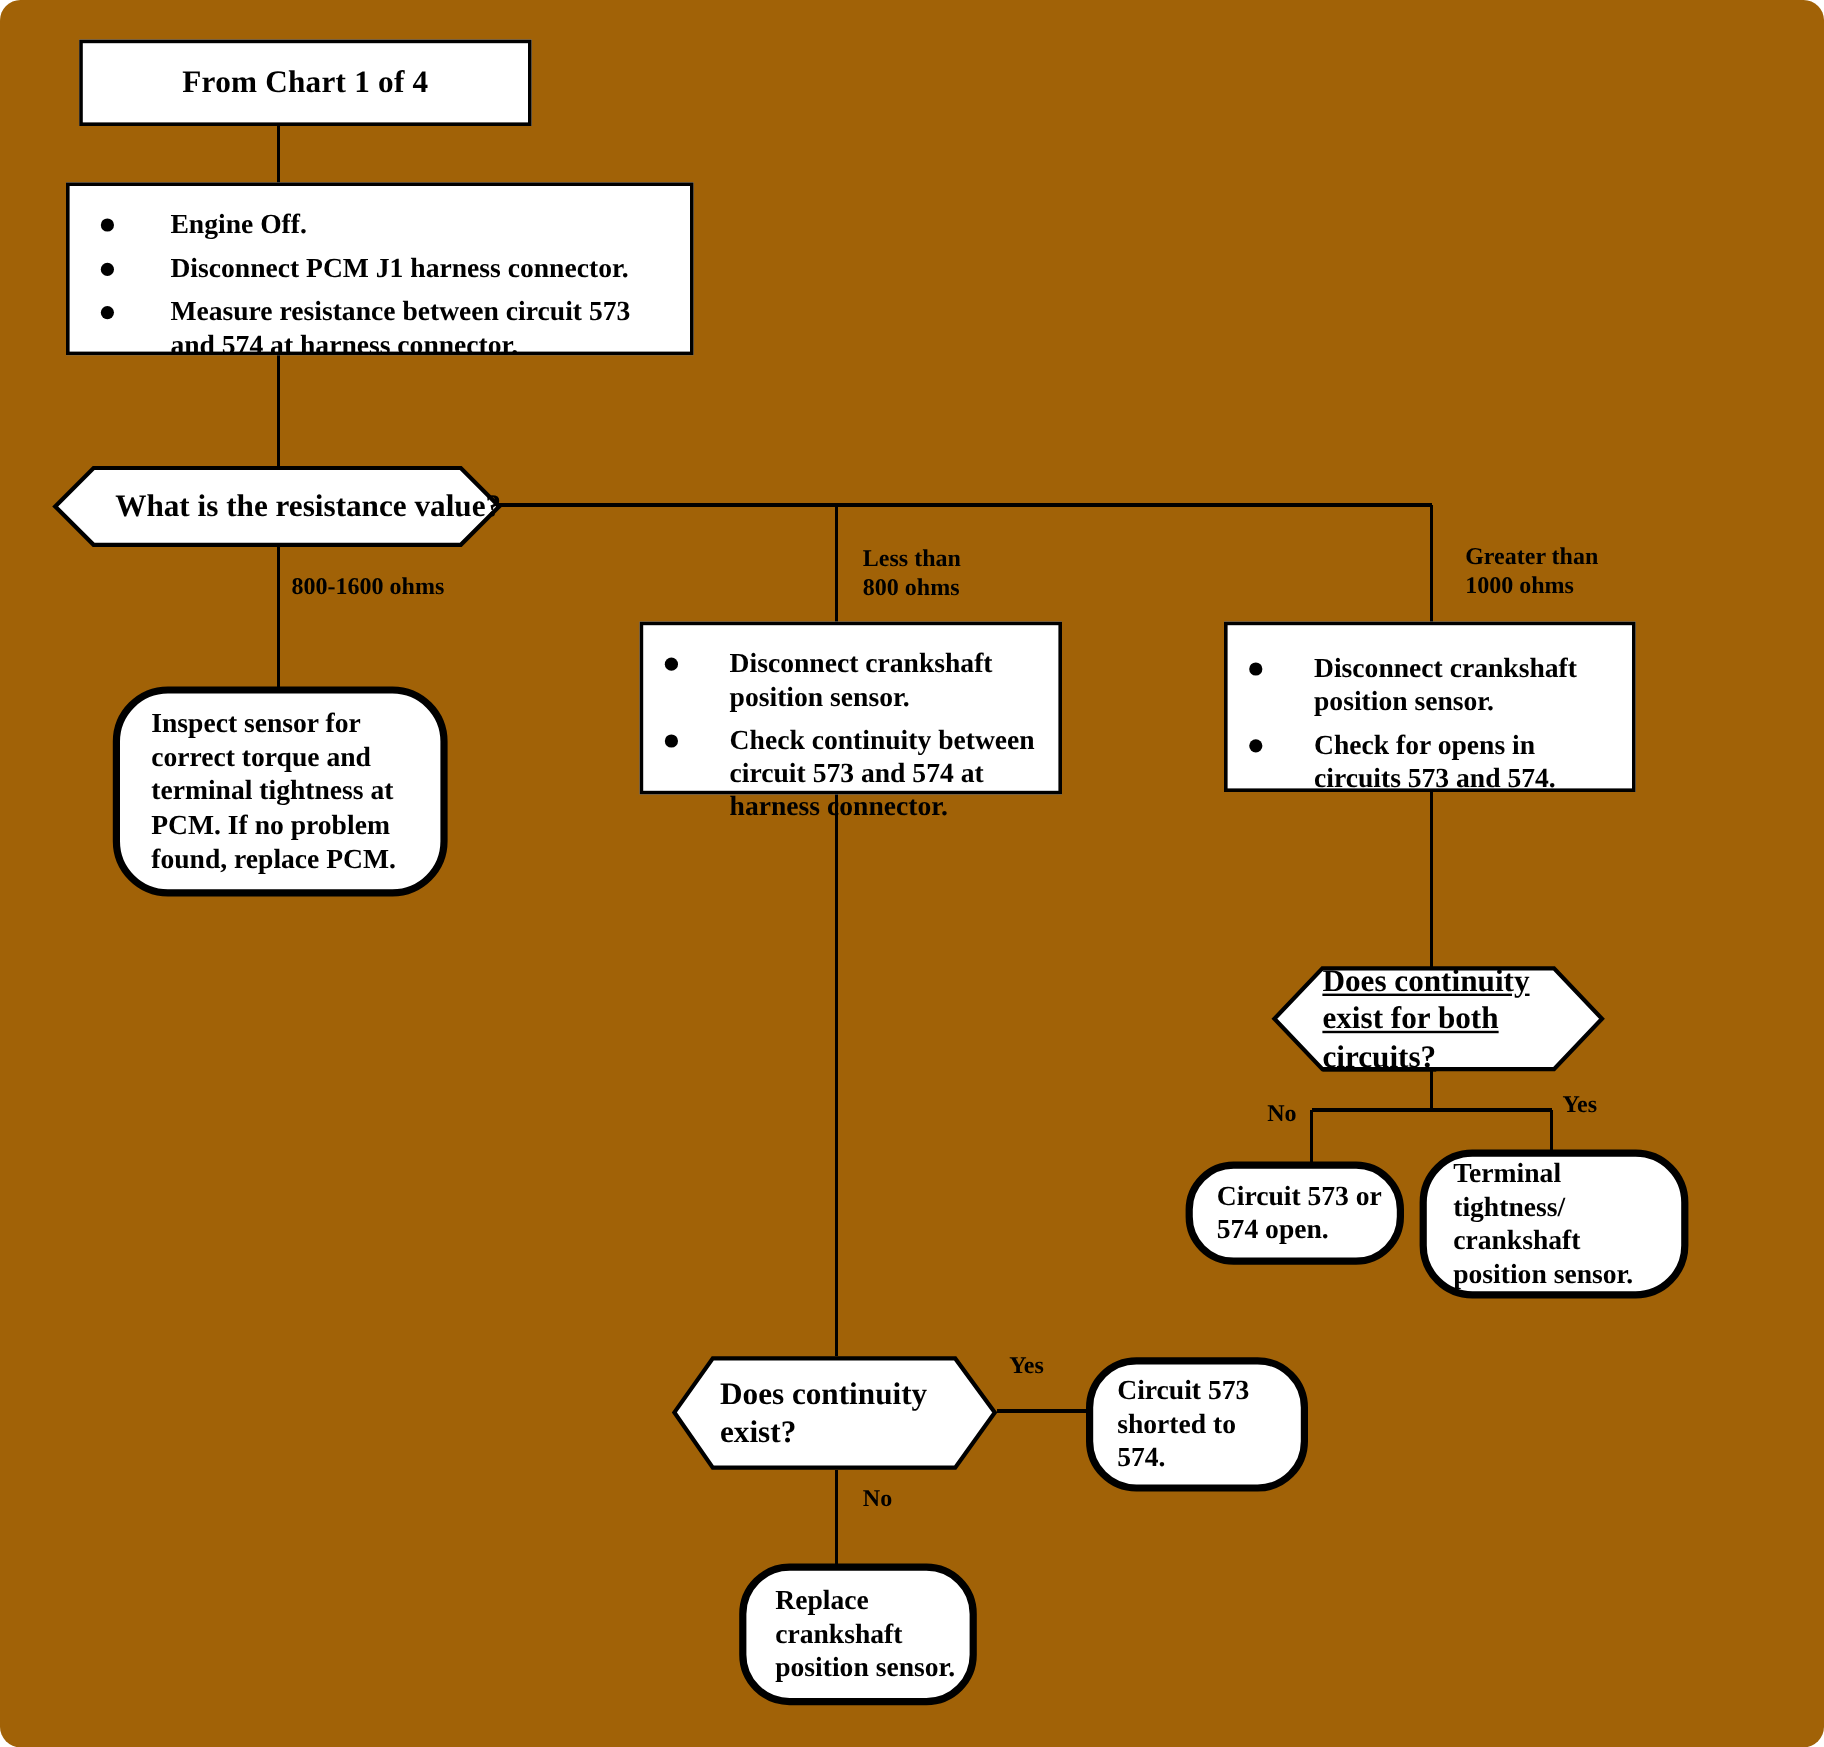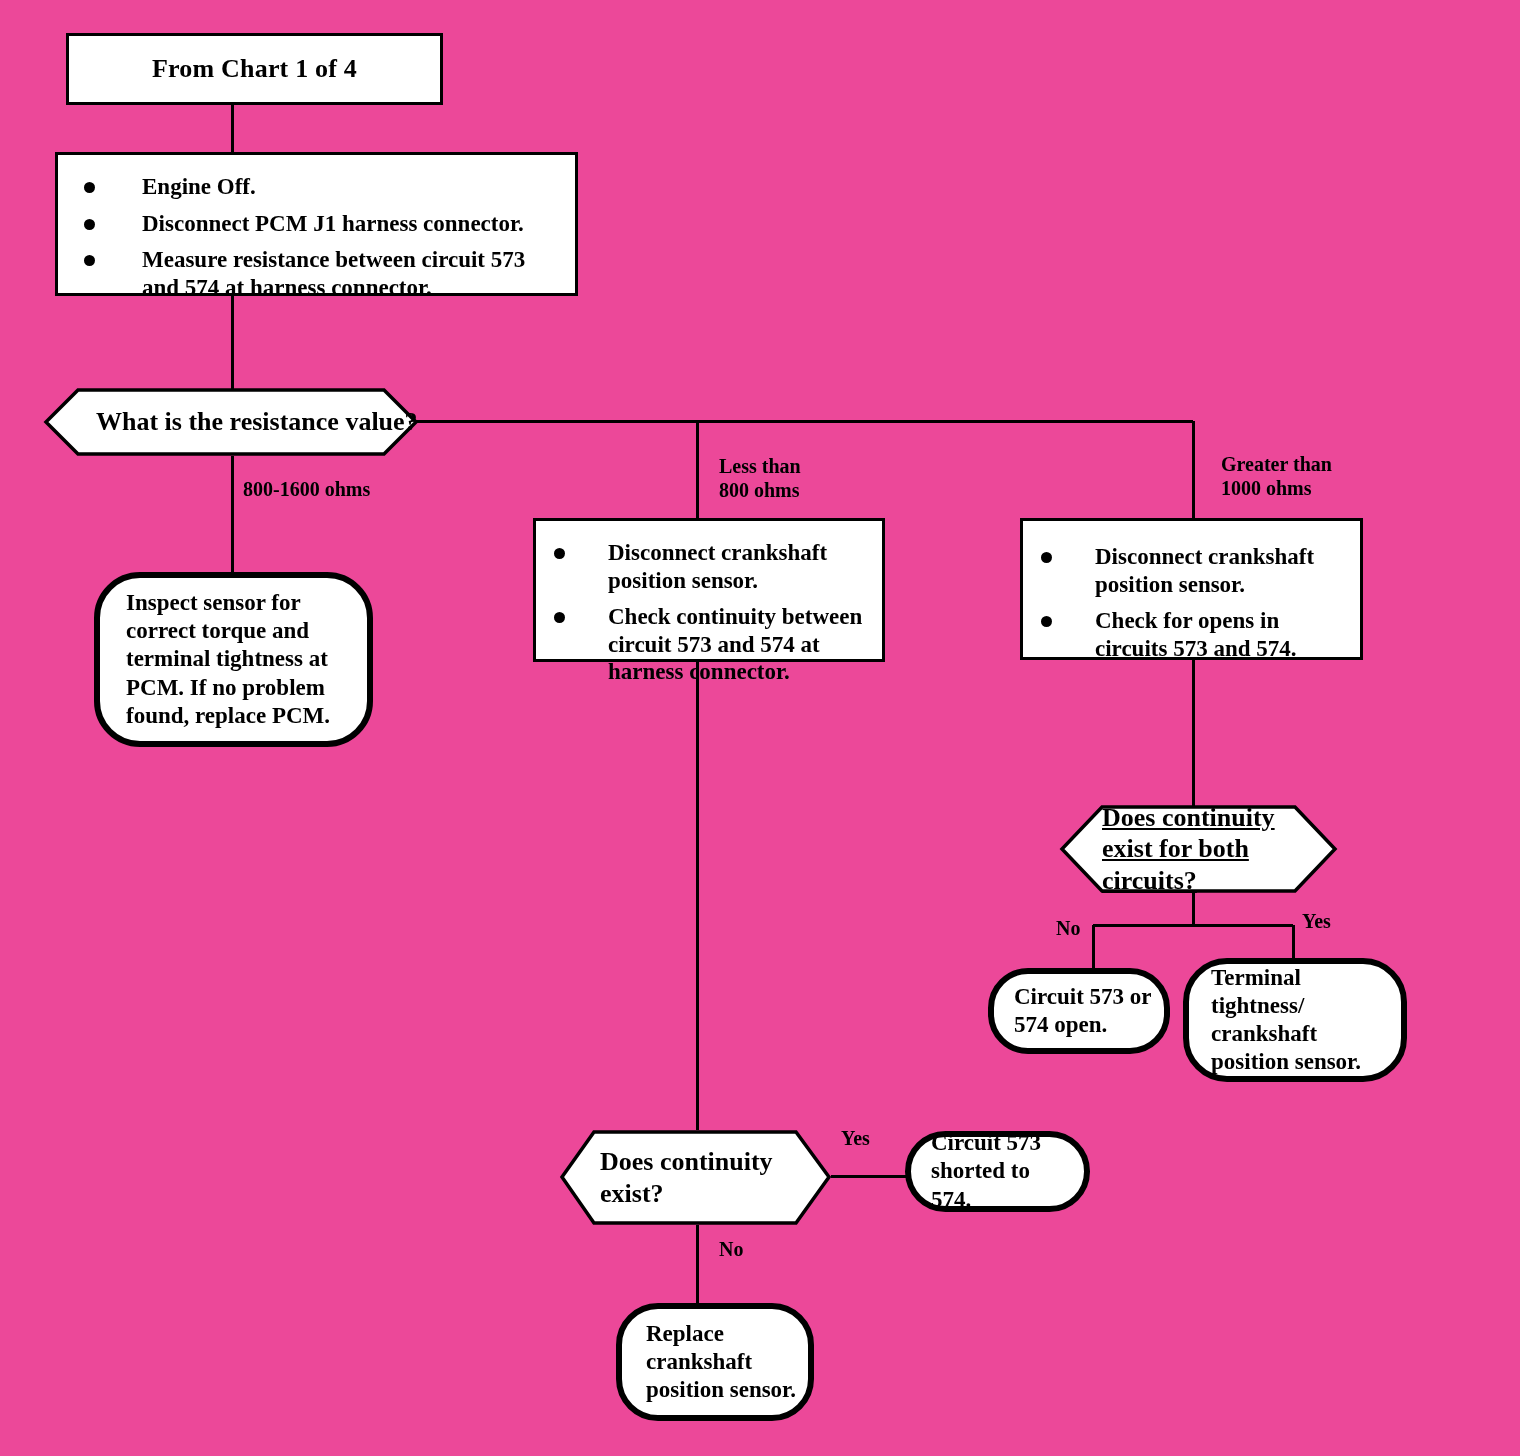--- a/index.html
+++ b/index.html
@@ -5,23 +5,24 @@
 <style>
   html, body {
     margin: 0;
     padding: 0;
     background: #ffffff;
   }
   #canvas {
     position: relative;
     width: 1520px;
     height: 1456px;
-    background: #ec4899;
+    background: #a16207;
     font-family: "Liberation Serif", "DejaVu Serif", serif;
     overflow: hidden;
+    border-radius: 17px;
   }
   svg#edges {
     position: absolute;
     left: 0;
     top: 0;
     width: 1520px;
     height: 1456px;
     pointer-events: none;
   }
   .node {
@@ -237,21 +238,21 @@
   <div class="node hex" style="left:560px; top:1130px; width:271px; height:95px;">
     <svg width="271" height="95" viewBox="0 0 271 95" xmlns="http://www.w3.org/2000/svg">
       <polygon points="34,2 236,2 269,47 236,93 34,93 2,47" fill="#ffffff" stroke="#000000" stroke-width="3.5"></polygon>
     </svg>
     <div class="label" style="padding-left:40px;">Does continuity exist?</div>
   </div>
 
   <div class="edgelabel" style="left:841px; top:1127px;">Yes</div>
   <div class="edgelabel" style="left:719px; top:1238px;">No</div>
 
-  <div class="node rounded" style="left:905px; top:1131px; width:185px; height:81px; padding:0 10px 0 20px; border-radius:42px;">
+  <div class="node rounded" style="left:905px; top:1131px; width:185px; height:112px; padding:0 10px 0 20px; border-radius:42px;">
     <span class="txt">Circuit 573 shorted to 574.</span>
   </div>
 
   <div class="node rounded" style="left:616px; top:1303px; width:198px; height:118px; padding:0 10px 0 24px; border-radius:42px;">
     <span class="txt">Replace crankshaft position sensor.</span>
   </div>
 
 </div>
 
 </body></html>

